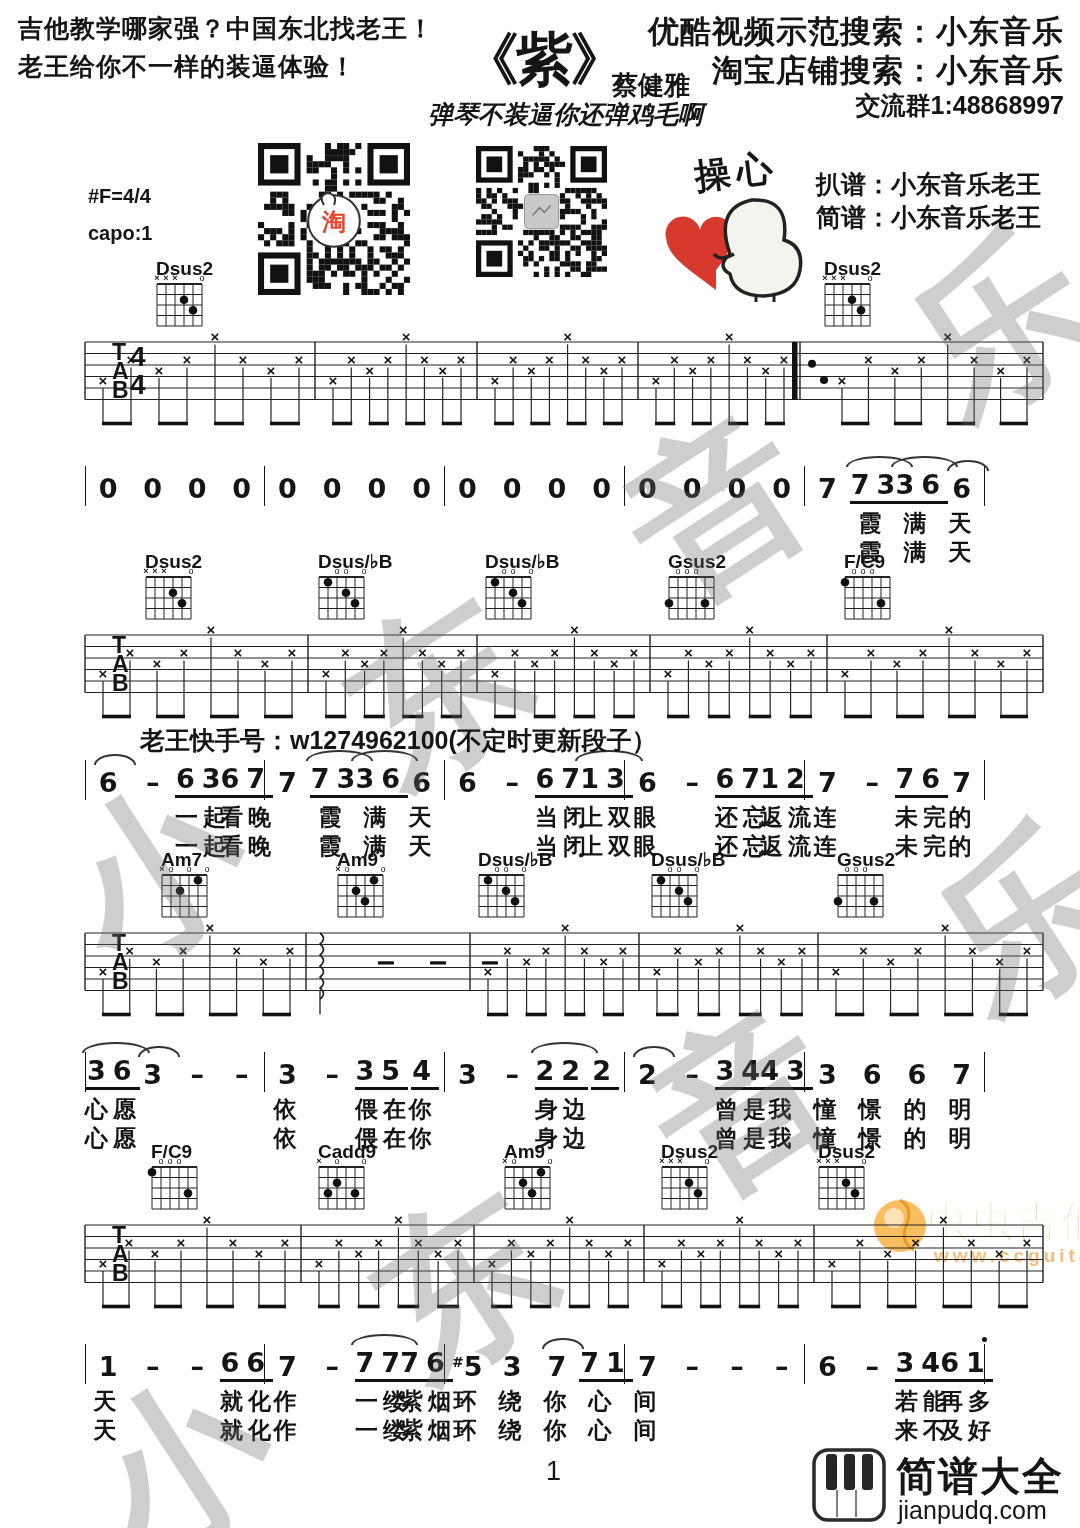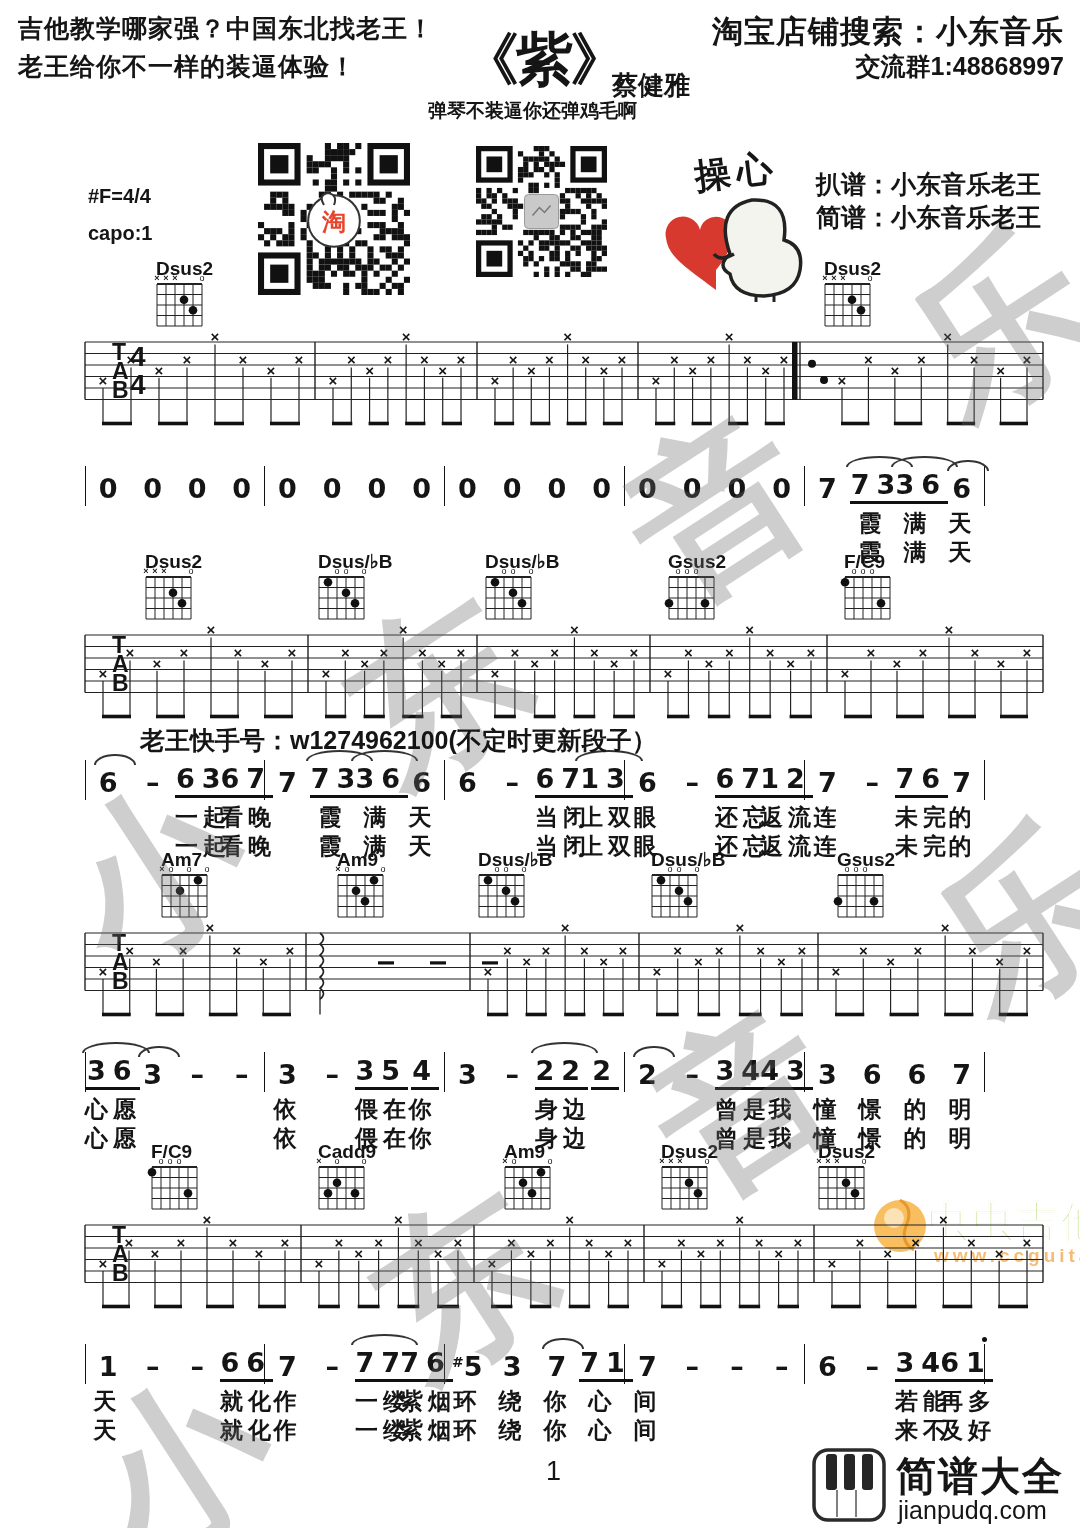--- a/index.html
+++ b/index.html
@@ -3,21 +3,21 @@
 <meta charset="utf-8">
 <style>
   html,body{margin:0;padding:0;}
   body{width:1080px;height:1528px;position:relative;background:#fff;color:#151515;
        font-family:"Liberation Sans",sans-serif;overflow:hidden;}
   .abs{position:absolute;}
   
   .slogan{left:18px;font-size:25px;font-weight:bold;letter-spacing:1px;z-index:6;}
   .title{left:462px;top:22px;font-size:57px;font-weight:bold;letter-spacing:-3px;z-index:6;}
   .artist{left:612px;top:68px;font-size:26px;font-weight:bold;z-index:6;}
-  .subtitle{left:428px;top:98px;font-size:19px;font-weight:bold;z-index:6;}
+  .subtitle{left:428px;top:98px;font-size:25px;font-weight:bold;z-index:6;font-style:italic;}
   .topright{right:16px;top:12px;text-align:right;z-index:6;}
   .topright .big{font-size:31px;font-weight:bold;line-height:39px;letter-spacing:1px;}
   .topright .grp{font-size:25px;font-weight:bold;line-height:30px;}
   .credits{left:816px;top:168px;font-size:25px;font-weight:bold;line-height:33px;z-index:6;}
   .keyblock{left:88px;top:178px;font-size:20px;font-weight:bold;line-height:37px;z-index:6;}
   .kuaishou{left:140px;top:724px;font-size:25px;font-weight:bold;z-index:6;text-align:right;}
   .pagenum{left:546px;top:1456px;font-size:27px;z-index:6;}
   
   .wm{position:absolute;font-size:172px;font-weight:bold;color:rgba(105,105,105,.33);
       letter-spacing:58px;white-space:nowrap;z-index:4;pointer-events:none;
@@ -43,20 +43,21 @@
 <body>
 
 <div class="abs slogan" style="top:12px">吉他教学哪家强？中国东北找老王！</div>
 <div class="abs slogan" style="top:50px">老王给你不一样的装逼体验！</div>
 
 <div class="abs title">《紫》</div>
 <div class="abs artist">蔡健雅</div>
 <div class="abs subtitle">弹琴不装逼你还弹鸡毛啊</div>
 
 <div class="abs topright">
+  <div class="big">优酷视频示范搜索：小东音乐</div>
   <div class="big">淘宝店铺搜索：小东音乐</div>
   <div class="grp">交流群1:48868997</div>
 </div>
 
 <div class="abs credits">
   <div>扒谱：小东音乐老王</div>
   <div>简谱：小东音乐老王</div>
 </div>
 
 <div class="abs keyblock">

